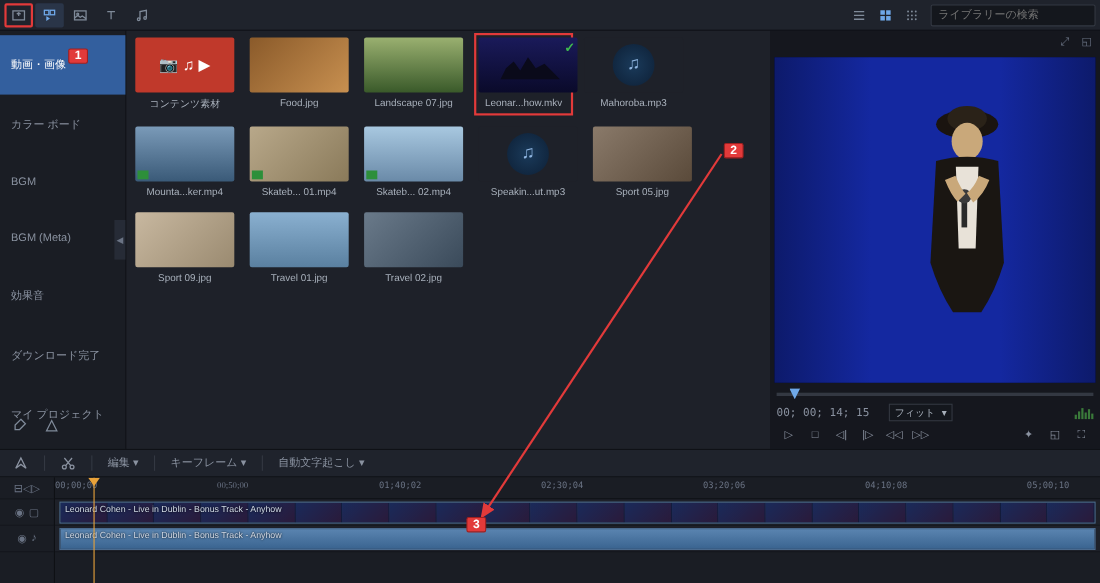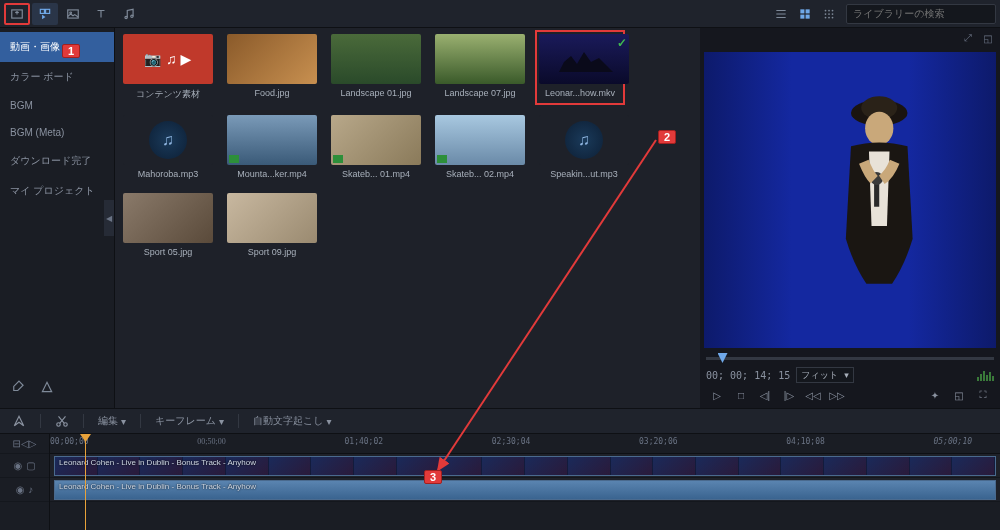--- a/index.html
+++ b/index.html
@@ -12,21 +12,21 @@
 .tb-spacer { flex: 1; }
 .view-toggle { display: flex; gap: 2px; margin-right: 4px; }
 .vt-btn { width: 22px; height: 20px; display: flex; align-items: center; justify-content: center; cursor: pointer; color: #7f8a99; border-radius: 2px; }
 .vt-btn.active { color: #6fa8e8; }
 .search-box { display: flex; align-items: center; background: #14171d; border: 1px solid #333842; padding: 2px 6px; border-radius: 2px; width: 150px; height: 20px; gap: 35px; }
 .search-box input { background: transparent; border: none; color: #a8b0bb; font-size: 10px; flex: 1; outline: none; }
 .search-box .sicon { color: #7f8a99; font-size: 11px; }
 
 .main-area { display: flex; height: 380px; }
 .sidebar { width: 115px; background: #1a1d24; padding-top: 4px; border-right: 1px solid #0e1014; position: relative; }
-.sb-item { padding: 8px 10px; font-size: 10px; cursor: pointer; color: #8a92a0; position: relative; }
+.sb-item { padding: 20px 10px; font-size: 10px; cursor: pointer; color: #8a92a0; position: relative; }
 .sb-item.active { background: #335f9e; color: #fff; }
 .sb-tools { position: absolute; bottom: 10px; left: 8px; display: flex; gap: 6px; }
 .sb-tool { width: 22px; height: 22px; display: flex; align-items: center; justify-content: center; cursor: pointer; color: #7f8a99; }
 
 .library { flex: 1; background: #1e2129; padding: 6px 8px; overflow: auto; position: relative; }
 .thumb-grid { display: flex; flex-wrap: wrap; gap: 14px; }
 .thumb { width: 90px; cursor: pointer; position: relative; }
 .thumb-img { width: 90px; height: 50px; background: #2a2f3a; border-radius: 2px; position: relative; overflow: hidden; display: flex; align-items: center; justify-content: center; }
 .thumb-label { text-align: center; font-size: 9px; margin-top: 4px; color: #a8b0bb; white-space: nowrap; overflow: hidden; text-overflow: ellipsis; }
 .thumb.box-hl { border: 2px solid #e23a3a; padding: 2px; margin: -4px; }
@@ -40,21 +40,21 @@
 .preview-panel { width: 300px; background: #15171e; display: flex; flex-direction: column; }
 .preview-header { height: 20px; display: flex; justify-content: flex-end; align-items: center; padding: 0 4px; gap: 4px; }
 .ph-btn { width: 16px; height: 16px; cursor: pointer; color: #6a7384; display: flex; align-items: center; justify-content: center; font-size: 10px; }
 .preview-vid { flex: 1; background: #000; margin: 4px; position: relative; }
 .cohen-bg { width: 100%; height: 100%; background: linear-gradient(90deg, #0d1a6b 0%, #1428a0 30%, #1428a0 70%, #0d1a6b 100%); position: relative; }
 .cohen-fig { position: absolute; right: 18%; top: 8%; width: 44%; height: 84%; }
 .preview-slider { height: 14px; margin: 0 6px; position: relative; }
 .ps-track { height: 3px; background: #333842; position: relative; top: 5px; }
 .ps-thumb { position: absolute; left: 4%; top: 1px; width: 10px; height: 10px; background: #6fa8e8; clip-path: polygon(50% 100%, 0 0, 100% 0); }
 .preview-controls { height: 42px; padding: 0 6px; }
-.pc-row1 { display: flex; align-items: center; gap: 6px; font-size: 10px; color: #8a92a0; height: 18px; text-align: center; }
+.pc-row1 { display: flex; align-items: center; gap: 18px; font-size: 10px; color: #8a92a0; height: 18px; text-align: center; }
 .tc { font-family: monospace; font-size: 10px; }
 .fit-sel { background: #14171d; border: 1px solid #333842; padding: 0 4px; font-size: 9px; color: #a8b0bb; display: flex; align-items: center; gap: 6px; height: 16px; cursor: pointer; }
 .pc-bars { margin-left: auto; display: flex; gap: 1px; align-items: flex-end; height: 12px; }
 .pc-bar { width: 2px; background: #3a7a3a; }
 .pc-row2 { display: flex; align-items: center; gap: 2px; height: 22px; }
 .pc-btn { width: 22px; height: 18px; display: flex; align-items: center; justify-content: center; cursor: pointer; color: #8a92a0; font-size: 10px; }
 .pc-spacer { flex: 1; }
 
 .timeline-toolbar { height: 26px; background: #1f232c; border-top: 1px solid #0e1014; border-bottom: 1px solid #0e1014; display: flex; align-items: center; padding: 0 6px; gap: 8px; }
 .tt-btn { padding: 2px 6px; cursor: pointer; color: #8a92a0; font-size: 10px; display: flex; align-items: center; gap: 3px; }
@@ -158,20 +158,21 @@
   </div>
 </div>
 
 <div class="main-area">
 
   <div class="sidebar">
     <div class="sb-item active"><span>動画・画像</span></div>
     <div class="sb-item"><span>カラー ボード</span></div>
     <div class="sb-item"><span>BGM</span></div>
     <div class="sb-item"><span>BGM (Meta)</span></div>
+    <div class="sb-item"><span>効果音</span></div>
     <div class="sb-item"><span>ダウンロード完了</span></div>
     <div class="sb-item"><span>マイ プロジェクト</span></div>
     <div class="sb-tools">
       <div class="sb-tool">
           <svg class="icon" viewBox="0 0 24 24" fill="none" stroke="currentColor" stroke-width="2">
             <path d="M12 2l7 7-9 9H3v-7z"></path>
           </svg>
         </div>
       <div class="sb-tool">
           <svg class="icon" viewBox="0 0 24 24" fill="none" stroke="currentColor" stroke-width="2">
@@ -188,24 +189,20 @@
           <div class="thumb-img" style="background:#c0392b;">
             <span style="color:#fff;font-size:14px;">📷 ♫ ▶</span>
           </div>
           <div class="thumb-label">コンテンツ素材</div>
         </div>
         <div class="thumb">
           <div class="thumb-img" style="background:linear-gradient(135deg,#8a5a2a,#c89050);"></div>
           <div class="thumb-label">Food.jpg</div>
         </div>
         <div class="thumb">
-          <div class="thumb-img" style="background:linear-gradient(180deg,#4a6a3a,#2a4a2a);"></div>
-          <div class="thumb-label">Landscape 01.jpg</div>
-        </div>
-        <div class="thumb">
           <div class="thumb-img" style="background:linear-gradient(180deg,#9ab070,#3a5a2a);"></div>
           <div class="thumb-label">Landscape 07.jpg</div>
         </div>
         <div class="thumb box-hl">
           <div class="thumb-img" style="background:linear-gradient(180deg,#1a1a5a,#0a0a2a);">
             <svg width="70" height="30" viewBox="0 0 70 30">
               <path d="M10 28 L15 18 L22 12 L28 20 L35 8 L42 18 L50 14 L58 22 L64 28 Z" fill="#0a0a1a"></path>
             </svg>
             <span class="check">✓</span>
           </div>
@@ -245,20 +242,28 @@
           </div>
           <div class="thumb-label">Speakin...ut.mp3</div>
         </div>
         <div class="thumb">
           <div class="thumb-img" style="background:linear-gradient(135deg,#8a7a6a,#5a4a3a);"></div>
           <div class="thumb-label">Sport 05.jpg</div>
         </div>
         <div class="thumb">
           <div class="thumb-img" style="background:linear-gradient(135deg,#c8b8a0,#9a8a70);"></div>
           <div class="thumb-label">Sport 09.jpg</div>
+        </div>
+        <div class="thumb">
+          <div class="thumb-img" style="background:linear-gradient(180deg,#8ab0d0,#5a80a0);"></div>
+          <div class="thumb-label">Travel 01.jpg</div>
+        </div>
+        <div class="thumb">
+          <div class="thumb-img" style="background:linear-gradient(135deg,#6a7a8a,#3a4a5a);"></div>
+          <div class="thumb-label">Travel 02.jpg</div>
         </div>
       </div>
   </div>
 
   <div class="preview-panel">
     <div class="preview-header">
       <div class="ph-btn">⤢</div>
       <div class="ph-btn">◱</div>
     </div>
     <div class="preview-vid">
@@ -358,21 +363,21 @@
     </div>
   </div>
   <div class="tl-body">
     <div class="tl-ruler" id="tl-ruler">
         <span class="tl-tick" style="left: 0%;">00;00;00</span>
         <span class="tl-tick" style="left: 15.5%; font-family: Liberation Serif, serif;">00;50;00</span>
         <span class="tl-tick" style="left: 31%;">01;40;02</span>
         <span class="tl-tick" style="left: 46.5%;">02;30;04</span>
         <span class="tl-tick" style="left: 62%;">03;20;06</span>
         <span class="tl-tick" style="left: 77.5%;">04;10;08</span>
-        <span class="tl-tick" style="left: 93%; font-style: italic;">05;00;10</span>
+        <span class="tl-tick" style="left: 93%;">05;00;10</span>
       </div>
     <div class="tl-playhead"></div>
     <div class="tl-track">
       <div class="tl-clip">
         <div class="clip-thumbs" id="clip-thumbs">
             <div class="clip-th"></div>
             <div class="clip-th"></div>
             <div class="clip-th"></div>
             <div class="clip-th"></div>
             <div class="clip-th"></div>

